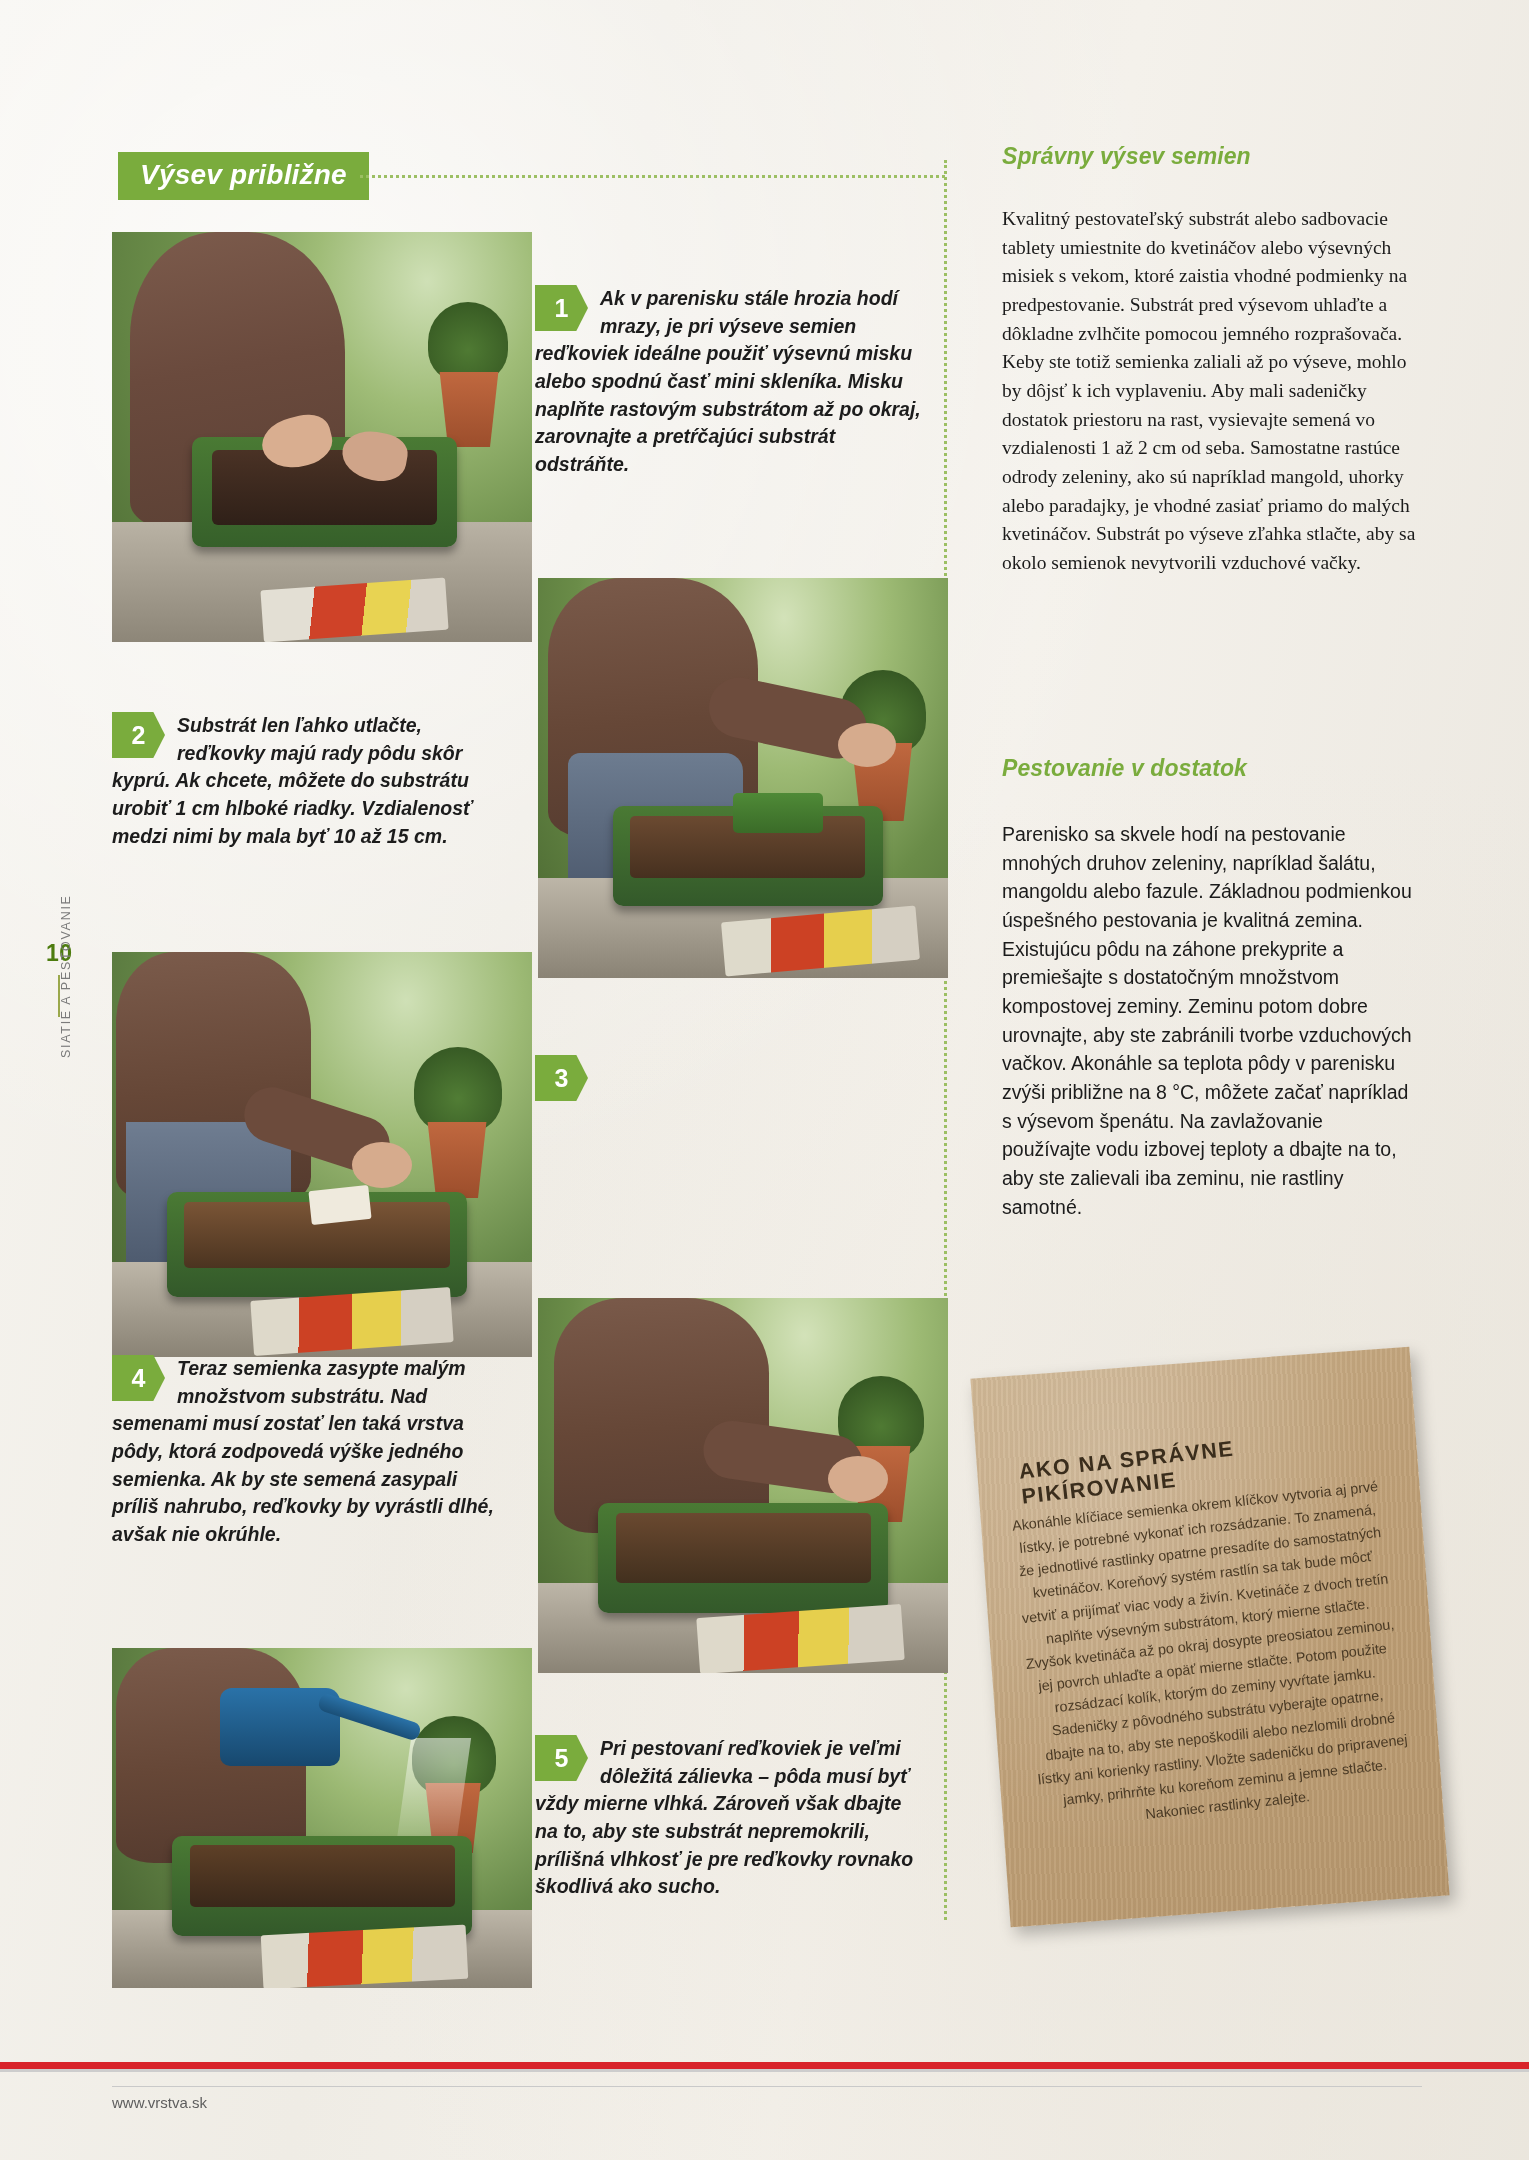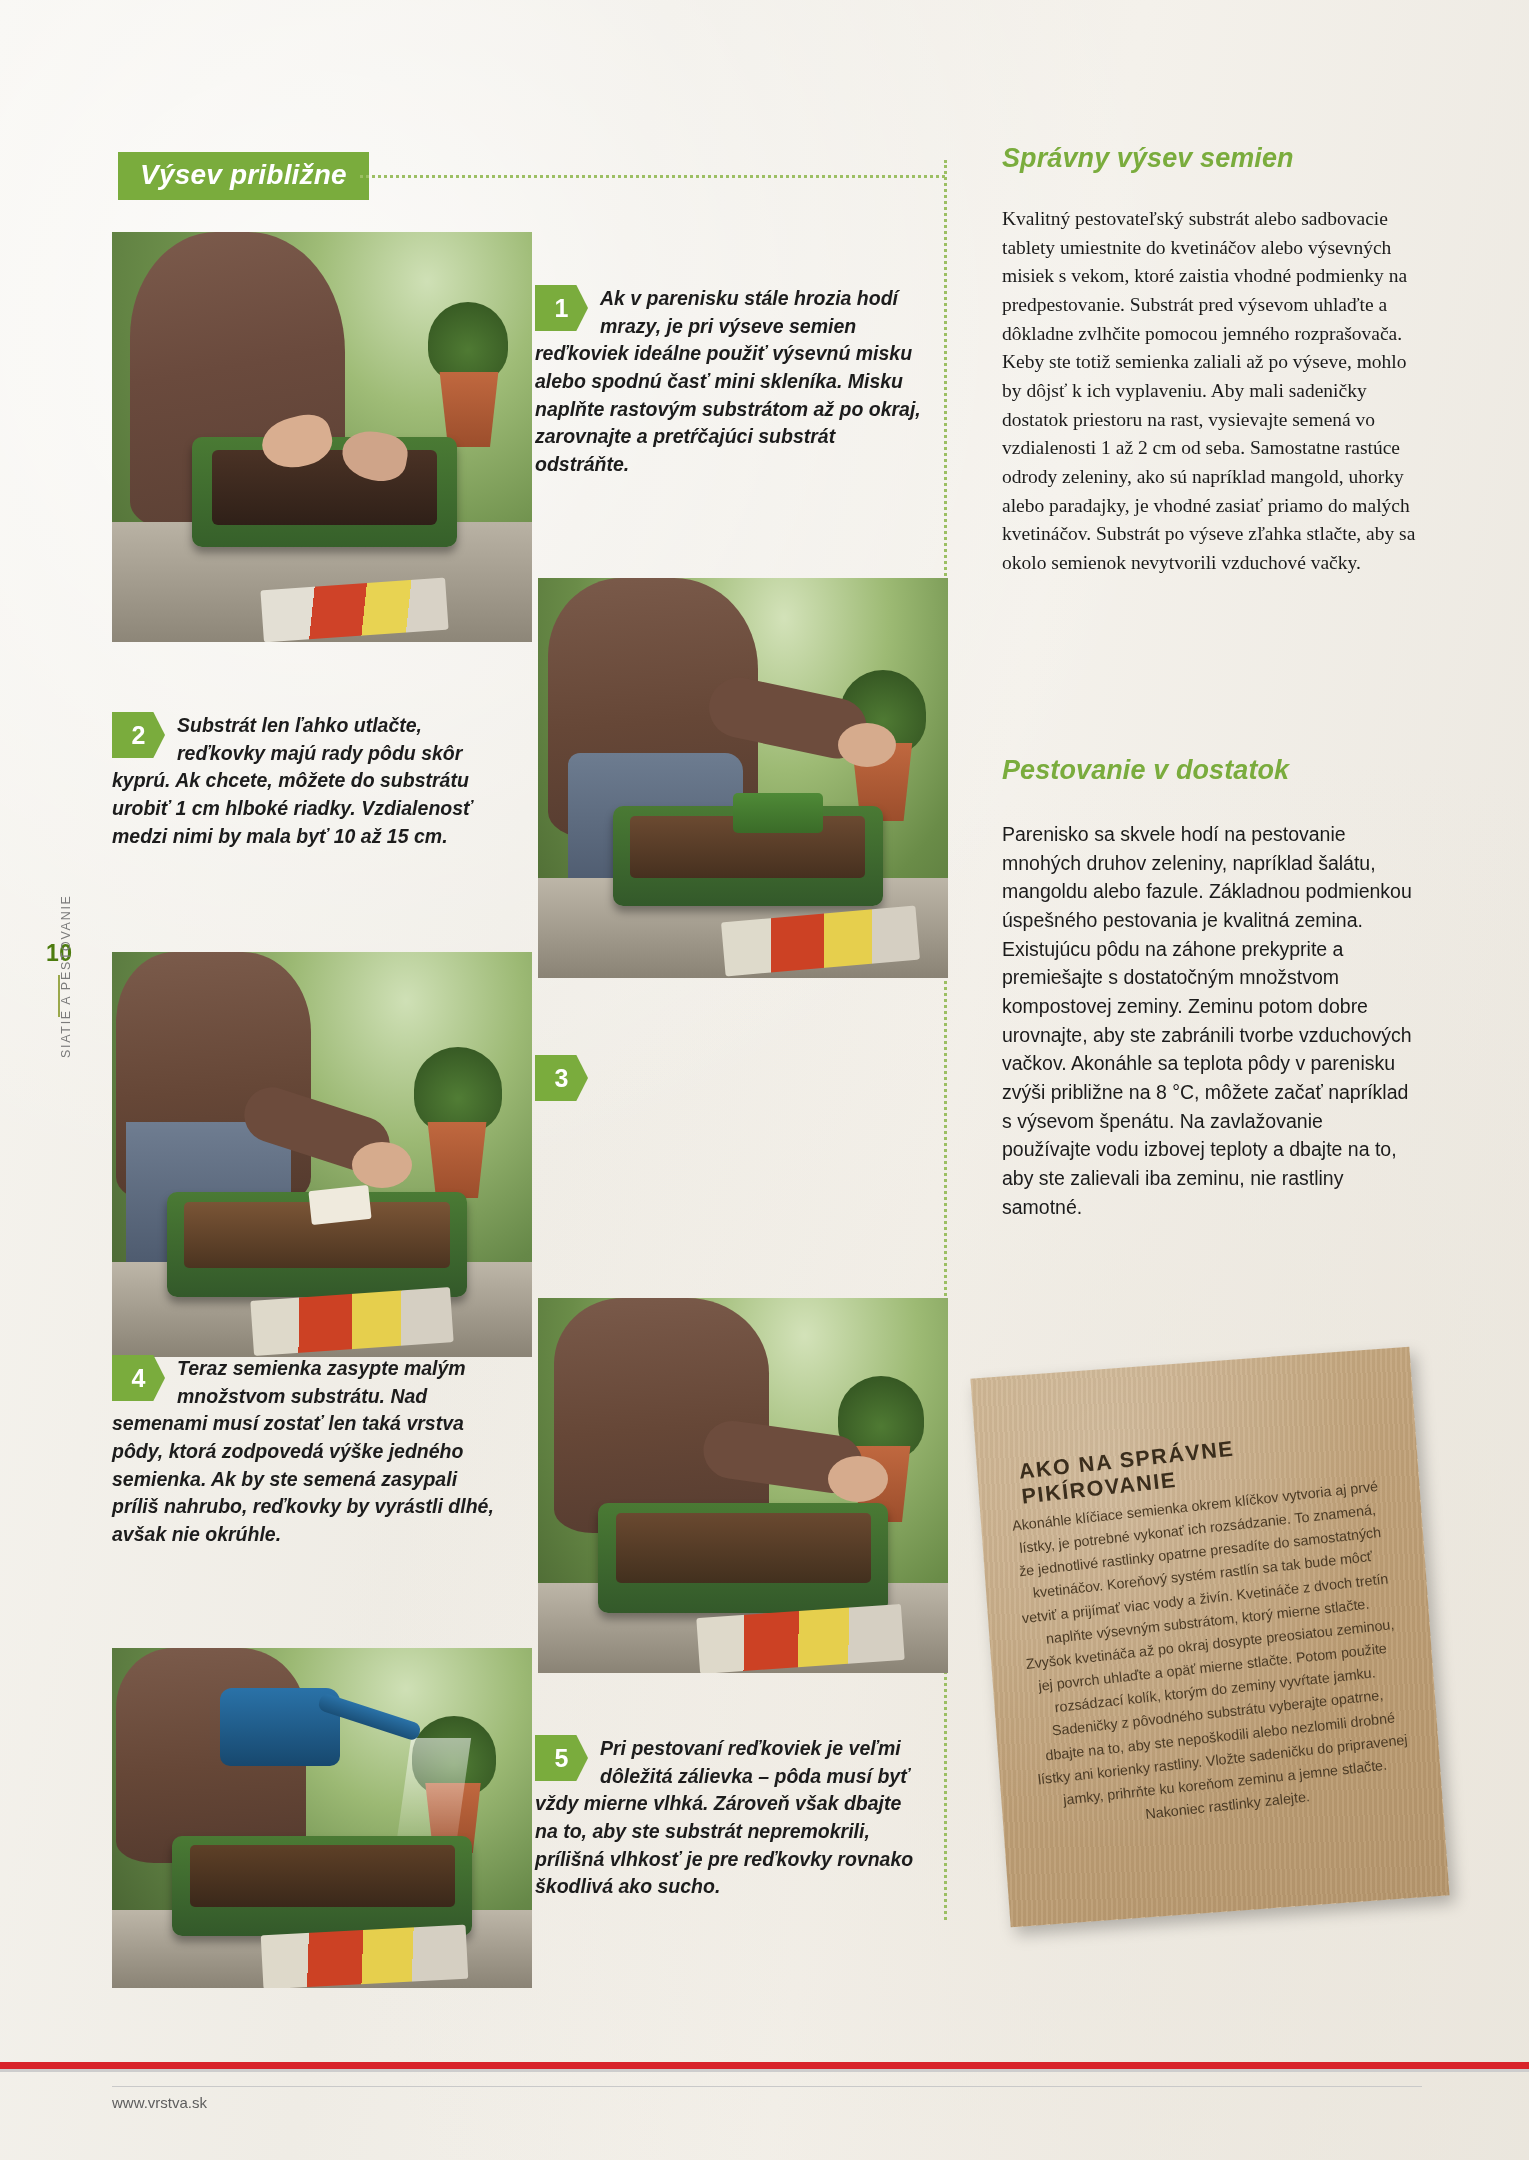--- a/index.html
+++ b/index.html
@@ -404,21 +404,21 @@
   #step1 { left: 535px; top: 285px; width: 390px; }
   #step2 { left: 112px; top: 712px; width: 380px; }
   #step3 { left: 535px; top: 1055px; width: 390px; }
   #step4 { left: 112px; top: 1355px; width: 390px; }
   #step5 { left: 535px; top: 1735px; width: 390px; }
 
   
   .rc-heading {
     position: absolute;
     color: #7aac3d;
-    font-size: 27px;
+    font-size: 23px;
     font-weight: bold;
     font-style: italic;
     letter-spacing: 0.1px;
   }
   .rc-body {
     position: absolute;
     font-size: 19.5px;
     line-height: 1.47;
     color: #1b1b1b;
     width: 415px;

